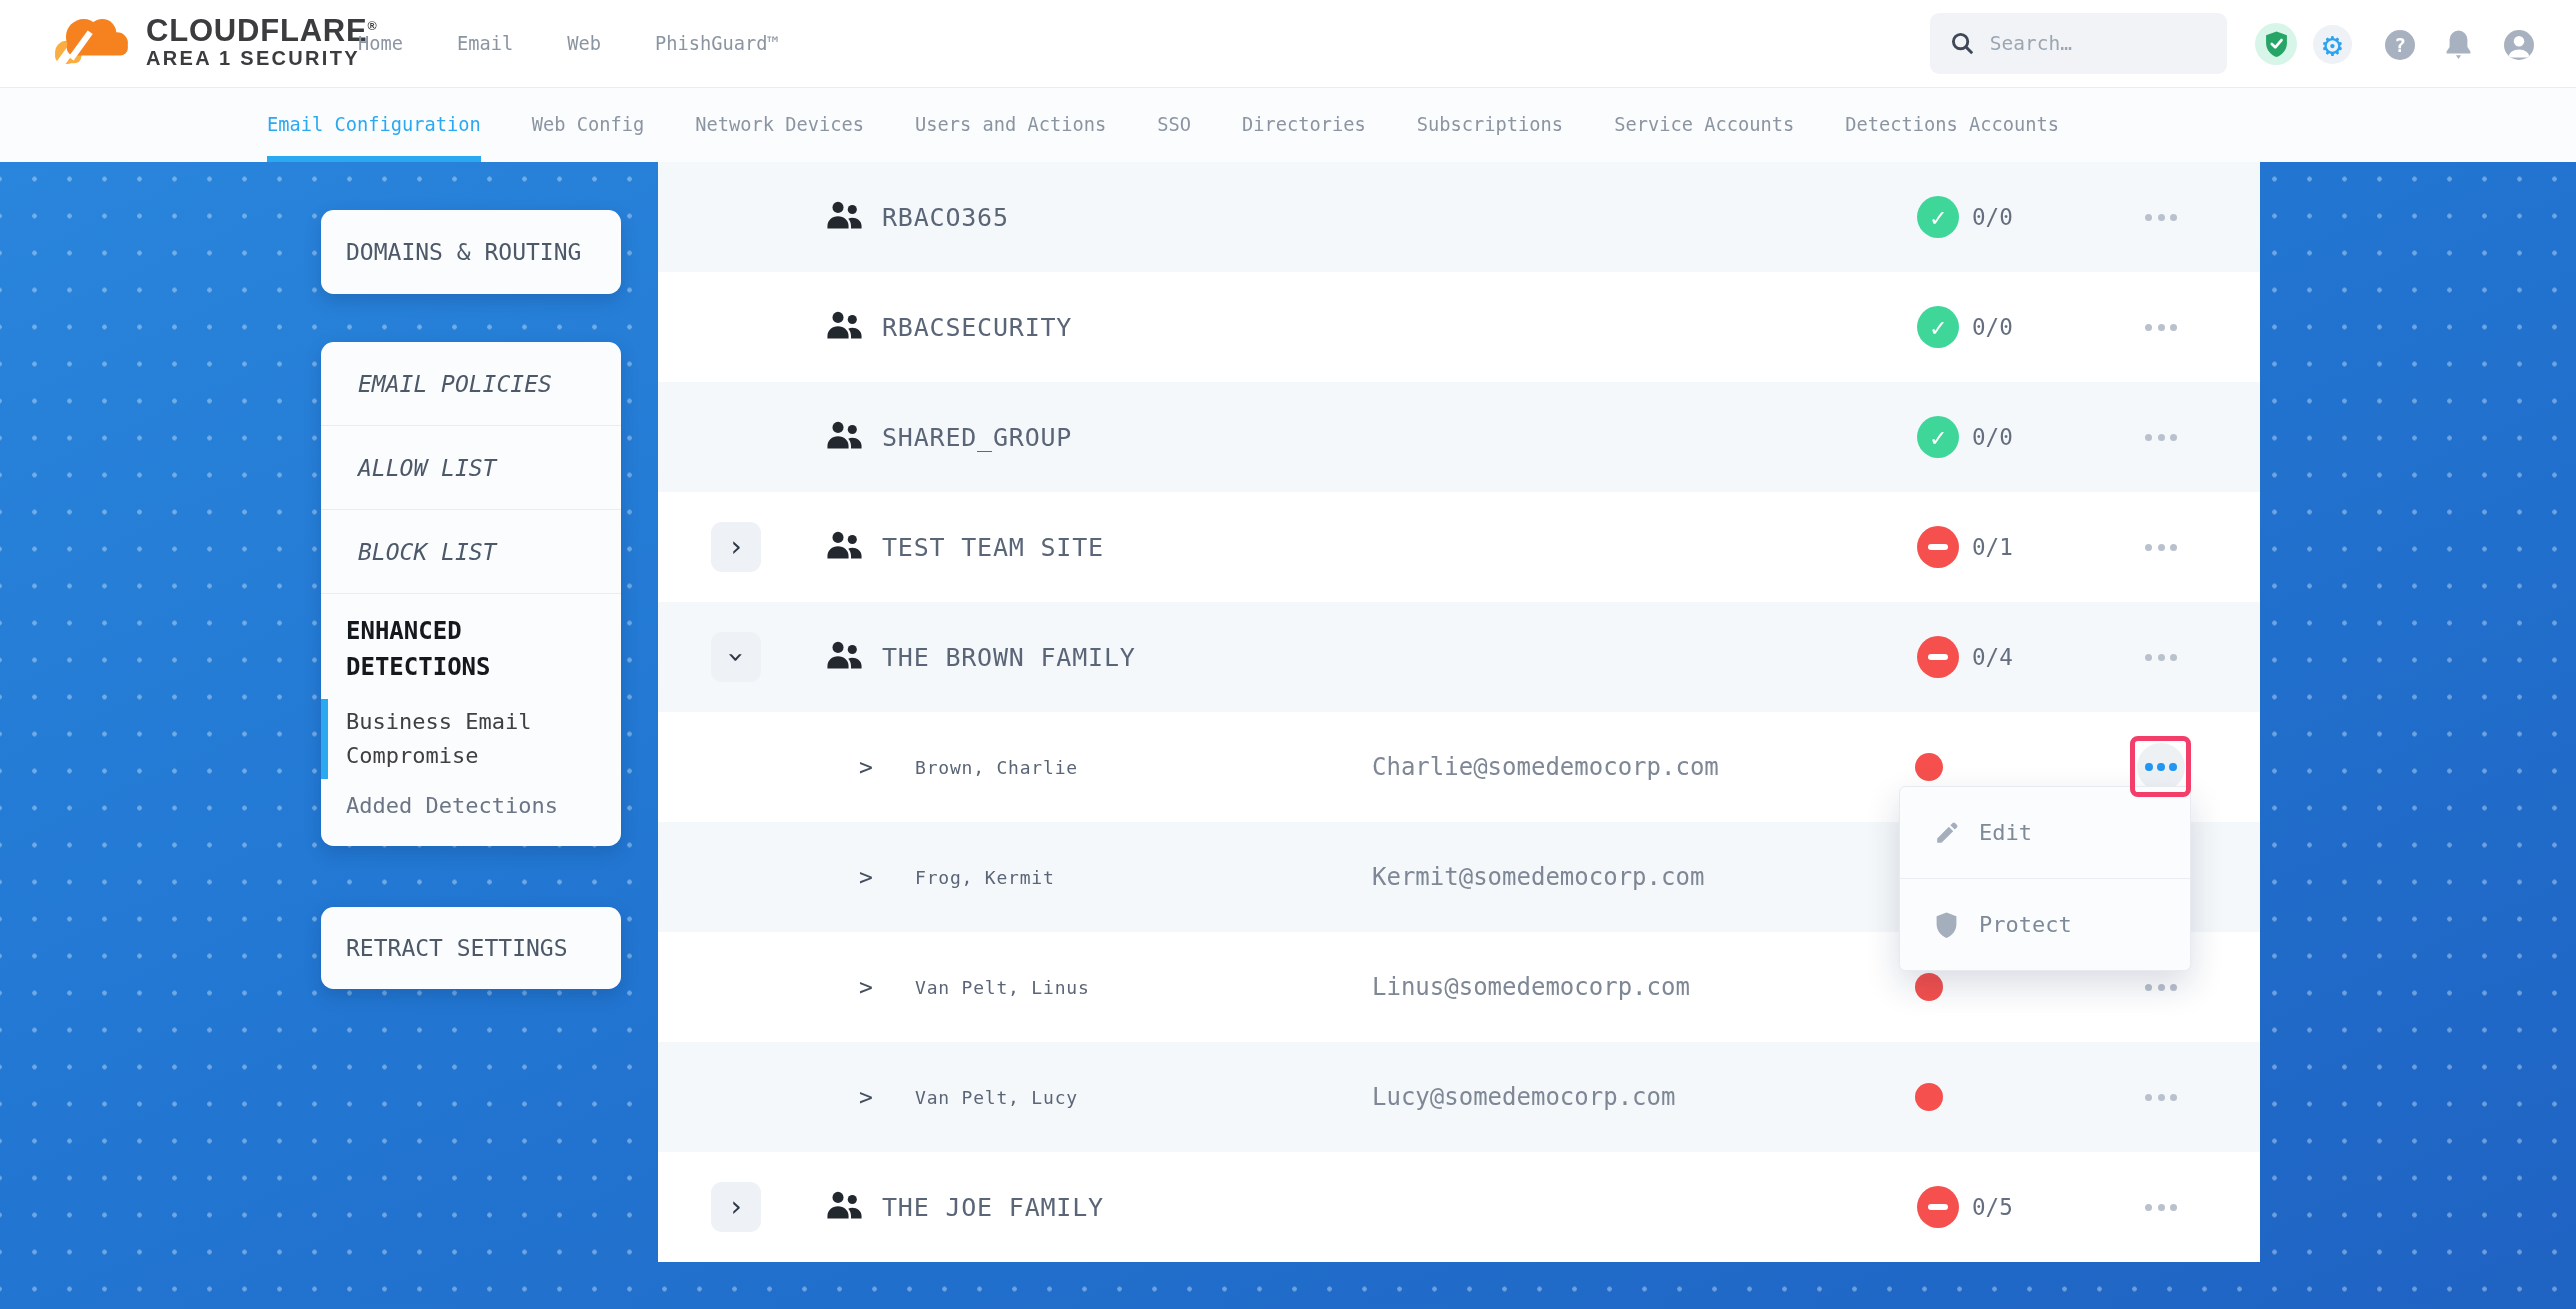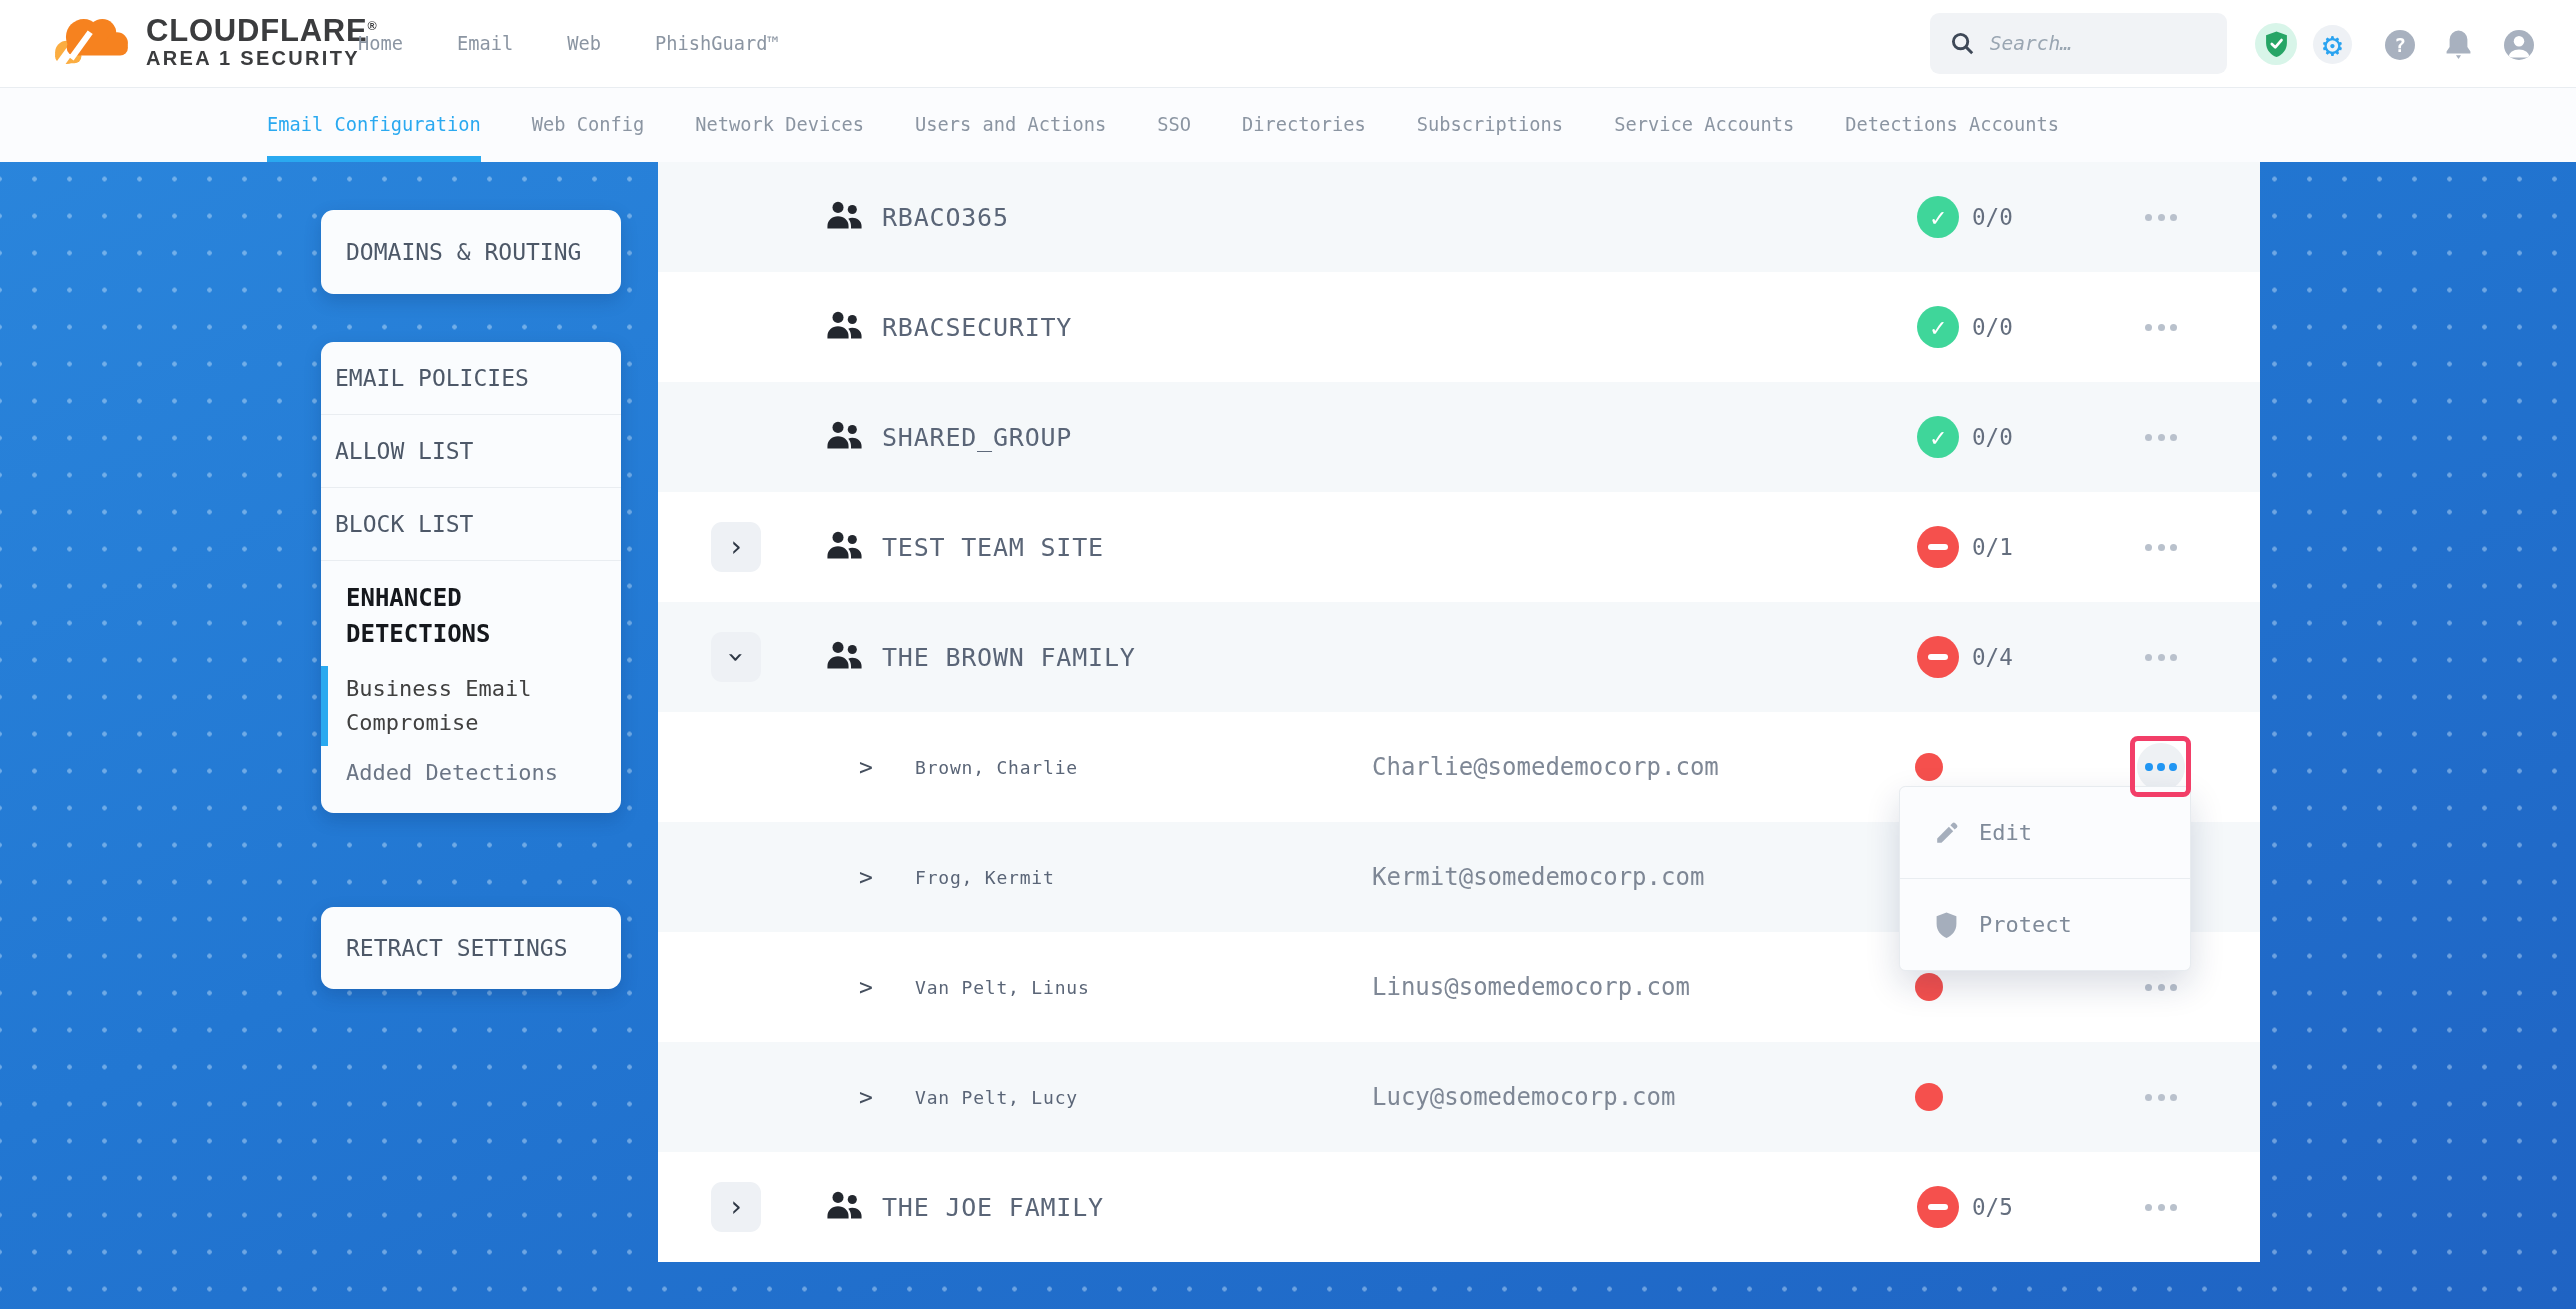--- a/index.html
+++ b/index.html
@@ -16,21 +16,21 @@
   .brand{position:absolute;left:48px;top:9.3px;display:flex;align-items:center;}
   .brand-text{margin-left:11px;font-family:"Liberation Sans",sans-serif;color:#3b3c3e;}
   .brand-word{font-size:31px;font-weight:bold;letter-spacing:0.8px;line-height:33px;}
   .brand-word sup{font-size:12.5px;}
   .brand-sub{font-size:20px;font-weight:bold;letter-spacing:2.3px;line-height:23px;}
   .topnav{position:absolute;left:358px;top:0;height:87px;display:flex;gap:54px;align-items:center;}
   .topnav-item{font-size:18.7px;color:#8b95a2;cursor:pointer;white-space:nowrap;}
   .search{position:absolute;left:1930px;top:13.2px;width:297px;height:61px;background:#f1f3f6;
     border-radius:9.3px;display:flex;align-items:center;padding-left:18.7px;box-sizing:border-box;}
   .search input{border:none;outline:none;background:transparent;font-family:"DejaVu Sans Mono",monospace;
-    font-size:19.5px;color:#4a5564;width:218px;margin-left:12.5px;font-style:italic;}
+    font-size:19.5px;color:#4a5564;width:218px;margin-left:12.5px;}
   .search input::placeholder{color:#9aa6b2;}
   .hicon{position:absolute;border-radius:50%;display:flex;align-items:center;justify-content:center;cursor:pointer;}
   .hic-shield{left:2255px;top:23px;width:42px;height:42px;background:#d8f5e9;}
   .hic-gear{left:2313px;top:25px;width:39px;height:39px;background:#eef1f5;color:#2aa3f0;font-size:33px;line-height:39px;}
   .hic-help{left:2385px;top:30px;width:30px;height:30px;background:#a8b1bf;color:#ffffff;
     font-size:19.5px;font-weight:bold;}
   .hic-bell{left:2442px;top:28px;width:33px;height:33px;}
   .hic-avatar{left:2504px;top:30px;width:30px;height:30px;background:#a8b1bf;overflow:hidden;}
 
   
@@ -41,22 +41,22 @@
   .tab.active{color:#2aa9f0;}
   .tab.active::after{content:"";position:absolute;left:0;right:0;bottom:0;height:6.2px;background:#2aa9f0;}
 
   
   .card{position:absolute;left:321px;width:300px;background:#fafcfe;border-radius:12.5px;
     box-shadow:0 6.2px 17px rgba(10,40,90,.20);z-index:5;box-sizing:border-box;}
   .card1{top:210px;height:84px;display:flex;align-items:center;padding-left:25px;}
   .card3{top:907px;height:82px;display:flex;align-items:center;padding-left:25px;}
   .side-label{font-size:23px;color:#4d5868;cursor:pointer;}
   .card2{top:342px;padding-bottom:18.7px;}
-  .s-item{height:73px;display:flex;align-items:center;padding-left:14px;border-bottom:1.6px solid #e9edf1;
-    font-size:23px;color:#4d5868;cursor:pointer;box-sizing:border-box;}
+  .s-item{height:84px;display:flex;align-items:center;padding-left:37px;border-bottom:1.6px solid #e9edf1;
+    font-size:23px;color:#4d5868;cursor:pointer;box-sizing:border-box;font-style:italic;}
   .s-enh{padding:18.7px 22px 7.8px 25px;font-size:24px;font-weight:bold;color:#15181d;line-height:36px;cursor:pointer;}
   .s-bec{position:relative;padding:12.5px 22px 12.5px 25px;font-size:22px;color:#404040;line-height:34px;cursor:pointer;}
   .s-bec .active-bar{position:absolute;left:0;top:6.2px;bottom:6.2px;width:7px;background:#2aa9f0;}
   .s-added{padding:7.8px 22px 9.3px 25px;font-size:22px;color:#6b7585;cursor:pointer;}
 
   
   .table{position:absolute;left:658px;top:162px;width:1602px;height:1100px;background:#ffffff;z-index:4;}
   .trow{position:relative;height:110px;padding-left:44px;}
   .trow.alt{background:#f5f8fa;}
   .expander{position:absolute;left:53px;top:50%;transform:translateY(-50%);width:50px;height:50px;

